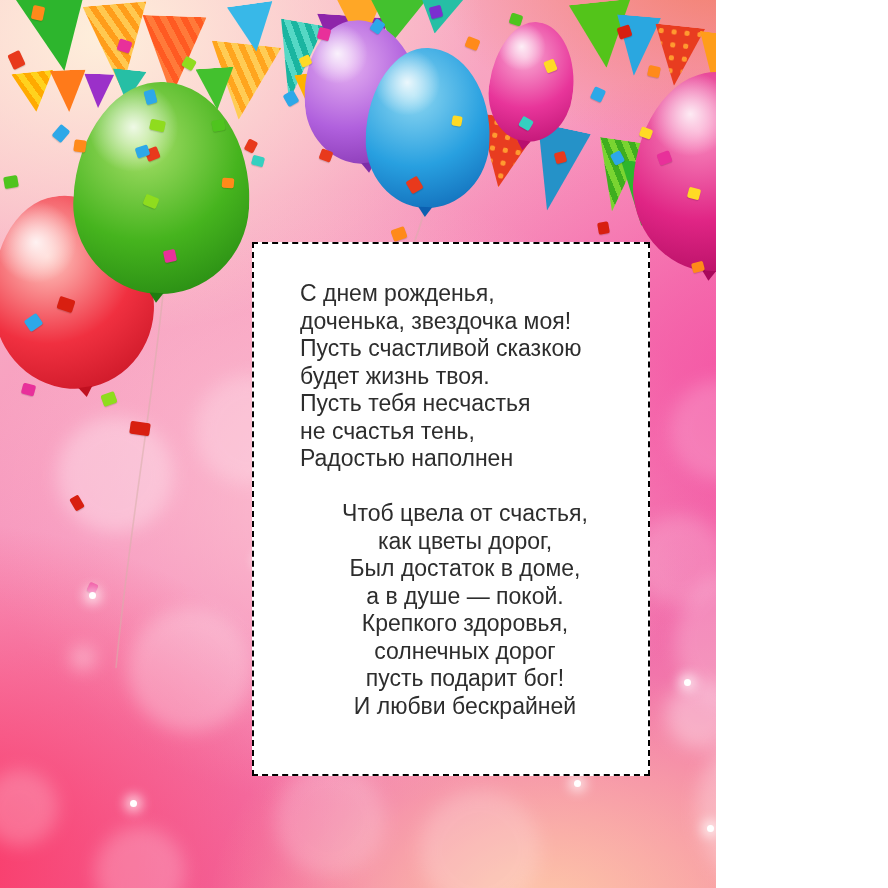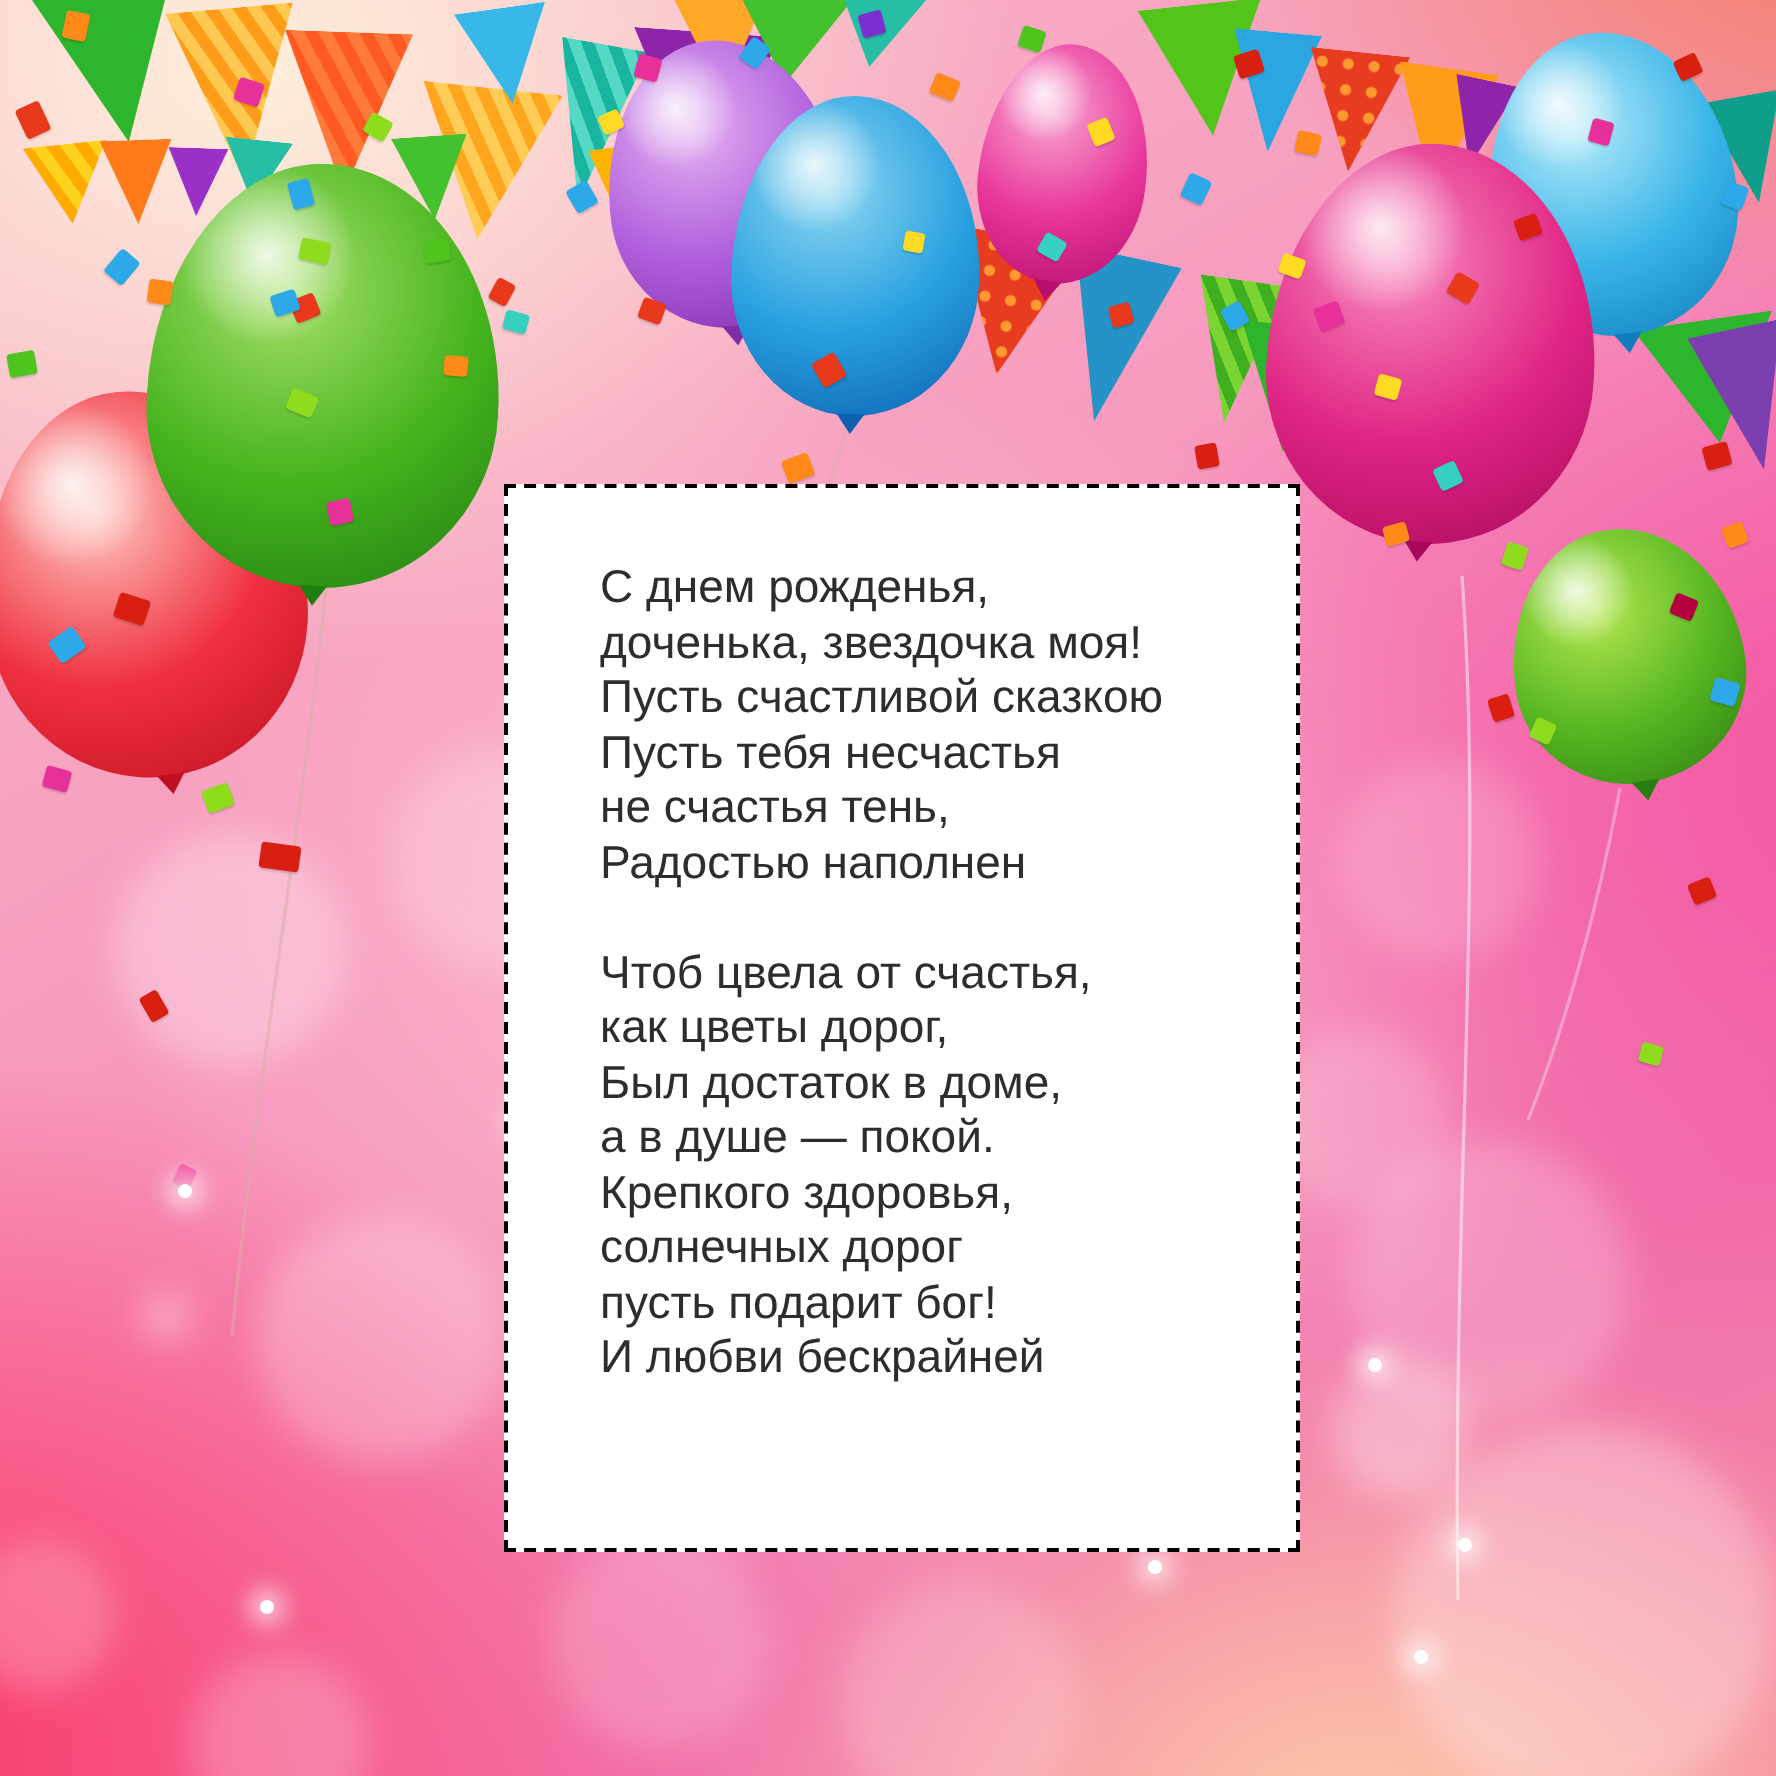--- a/index.html
+++ b/index.html
@@ -1,18 +1,18 @@
 <!DOCTYPE html>
 <html><head>
 <meta charset="utf-8">
 <title>Birthday card</title>
 <style>
   html,body{margin:0;padding:0;}
   .card{
-    position:relative;width:888px;height:888px;overflow:hidden;
+    position:relative;width:716px;height:888px;overflow:hidden;
     font-family:"Liberation Sans","DejaVu Sans",sans-serif;
     background:
       radial-gradient(640px 500px at 14% 4%, #feefdb 0%, rgba(254,239,219,0) 60%),
       radial-gradient(540px 360px at 103% -6%, rgba(242,122,92,0.95) 0%, rgba(242,122,92,0) 58%),
       radial-gradient(580px 440px at 76% 103%, rgba(255,213,168,0.85) 0%, rgba(255,213,168,0) 58%),
       radial-gradient(720px 580px at -8% 98%, rgba(250,52,98,0.95) 0%, rgba(250,52,98,0) 60%),
       radial-gradient(700px 520px at 108% 42%, rgba(244,72,160,0.8) 0%, rgba(244,72,160,0) 60%),
       radial-gradient(520px 440px at 48% 56%, rgba(253,205,215,0.8) 0%, rgba(253,205,215,0) 70%),
       linear-gradient(150deg, #f9bcc8 0%, #f795bd 45%, #f173ac 78%, #f584a4 100%);
   }
@@ -32,21 +32,21 @@
     content:"";position:absolute;left:50%;bottom:-9px;margin-left:-7px;width:0;height:0;
     border-left:7px solid transparent;border-right:7px solid transparent;
     border-top:10px solid var(--c3);
   }
   .confetti{position:absolute;border-radius:2px;box-shadow:0 1px 1px rgba(0,0,0,0.15);}
   .poem-box{
     position:absolute;left:252px;top:242px;width:398px;height:534px;box-sizing:border-box;
     background:#fff;border:2px dashed #000;padding:36px 18px 0 46px;
   }
   .poem-line{font-size:23px;line-height:27.5px;color:#2d2d2d;white-space:nowrap;}
-  .stanza + .stanza{margin-top:27.5px;}
+  .stanza + .stanza{margin-top:27.5px;text-align:center;}
 </style>
 </head>
 <body>
 
 <div class="card">
   <div class="layer">
       <div class="bokeh" style="left: 57px; top: 417px; width: 116px; height: 116px; opacity: 0.3;"></div>
       <div class="bokeh" style="left: 128px; top: 608px; width: 124px; height: 124px; opacity: 0.25;"></div>
       <div class="bokeh" style="left: -18px; top: 770px; width: 76px; height: 76px; opacity: 0.22;"></div>
       <div class="bokeh" style="left: 95px; top: 827px; width: 90px; height: 90px; opacity: 0.22;"></div>
@@ -180,20 +180,21 @@
       <div class="sparkle" style="left: 707px; top: 825px;"></div>
       <div class="sparkle" style="left: 574px; top: 780px;"></div>
       <div class="sparkle" style="left: 259px; top: 557px;"></div>
     </div>
   <div class="poem-box" style="background: rgb(255, 255, 255); border-color: rgb(0, 0, 0);">
     <div class="poem" style="color: rgb(45, 45, 45);">
         <div class="stanza">
           <div class="poem-line">С днем рожденья,</div>
           <div class="poem-line">доченька, звездочка моя!</div>
           <div class="poem-line">Пусть счастливой сказкою</div>
+          <div class="poem-line">будет жизнь твоя.</div>
           <div class="poem-line">Пусть тебя несчастья</div>
           <div class="poem-line">не счастья тень,</div>
           <div class="poem-line">Радостью наполнен</div>
         </div>
         <div class="stanza">
           <div class="poem-line">Чтоб цвела от счастья,</div>
           <div class="poem-line">как цветы дорог,</div>
           <div class="poem-line">Был достаток в доме,</div>
           <div class="poem-line">а в душе — покой.</div>
           <div class="poem-line">Крепкого здоровья,</div>

